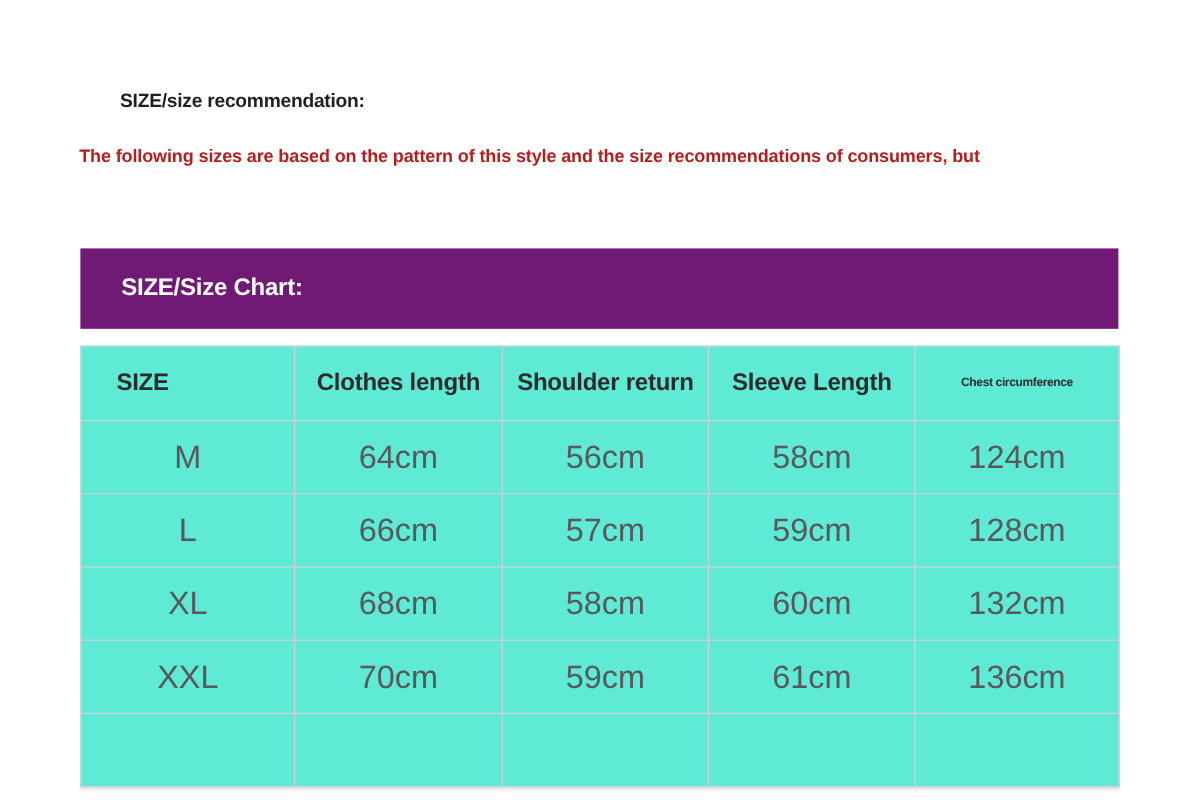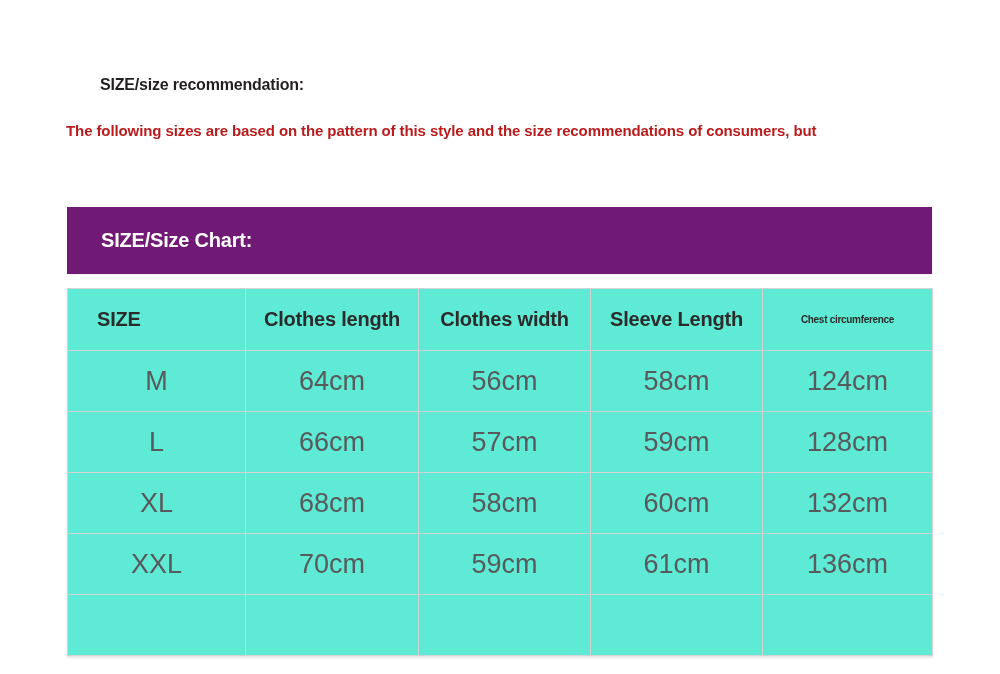--- a/index.html
+++ b/index.html
@@ -126,21 +126,21 @@
       <col style="width:178px">
       <col style="width:173px">
       <col style="width:172px">
       <col style="width:172px">
       <col style="width:170px">
     </colgroup>
     <thead>
       <tr>
         <th class="col-size">SIZE</th>
         <th>Clothes length</th>
-        <th>Clothes width</th>
+        <th>Shoulder return</th>
         <th>Sleeve Length</th>
         <th class="col-chest">Chest circumference</th>
       </tr>
     </thead>
     <tbody>
       <tr>
         <td>M</td>
         <td>64cm</td>
         <td>56cm</td>
         <td>58cm</td>

